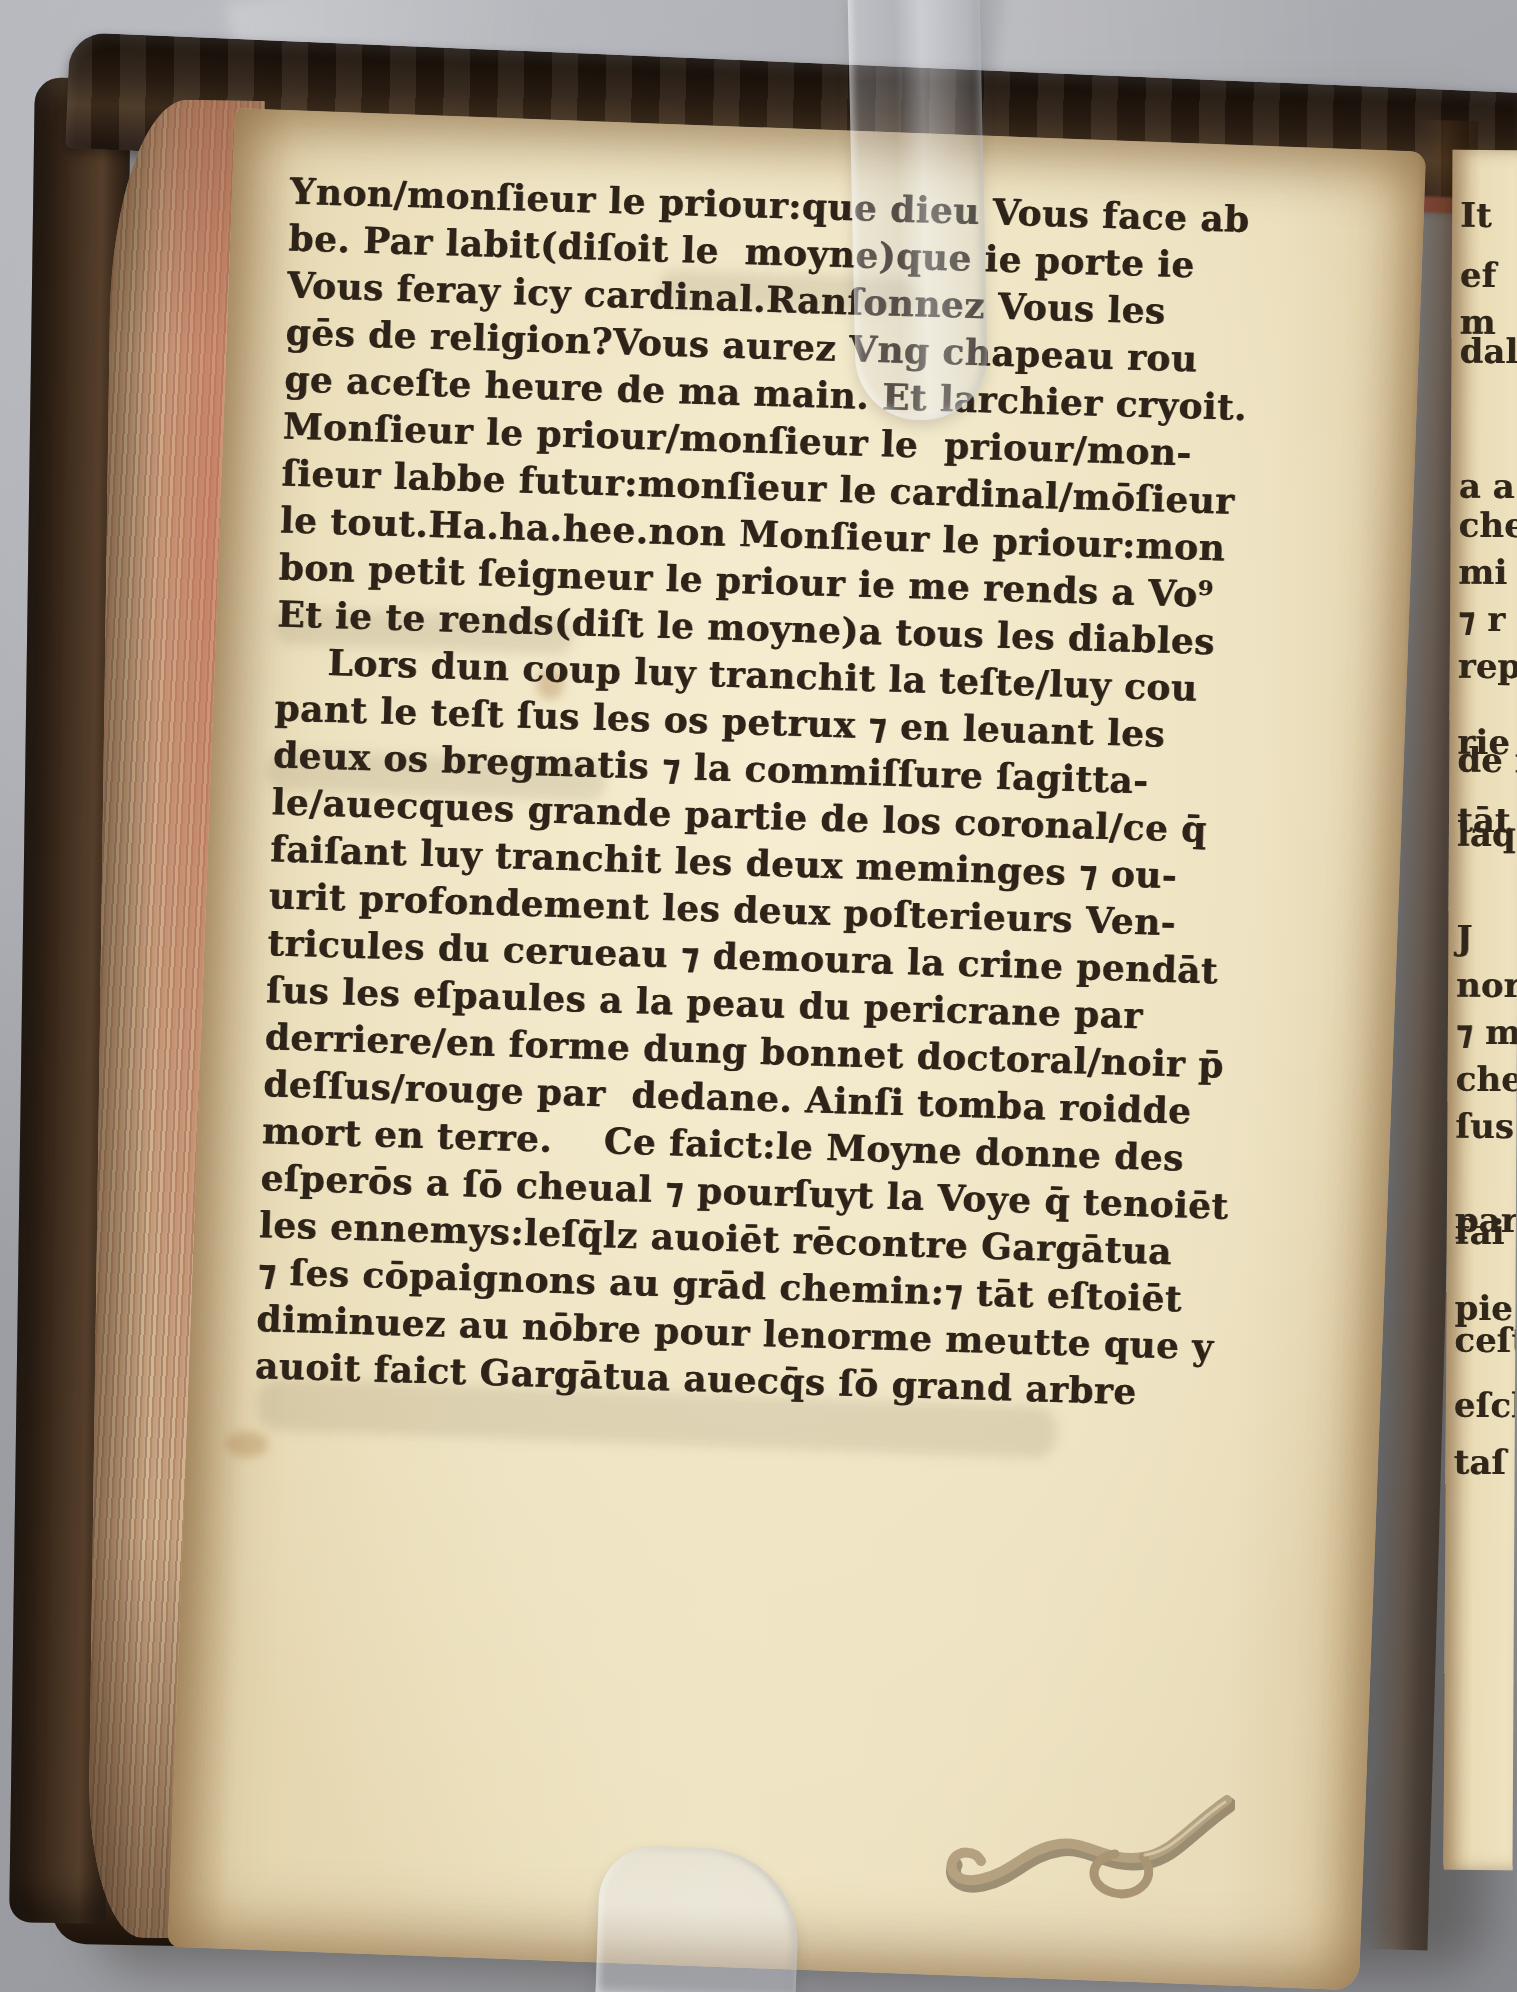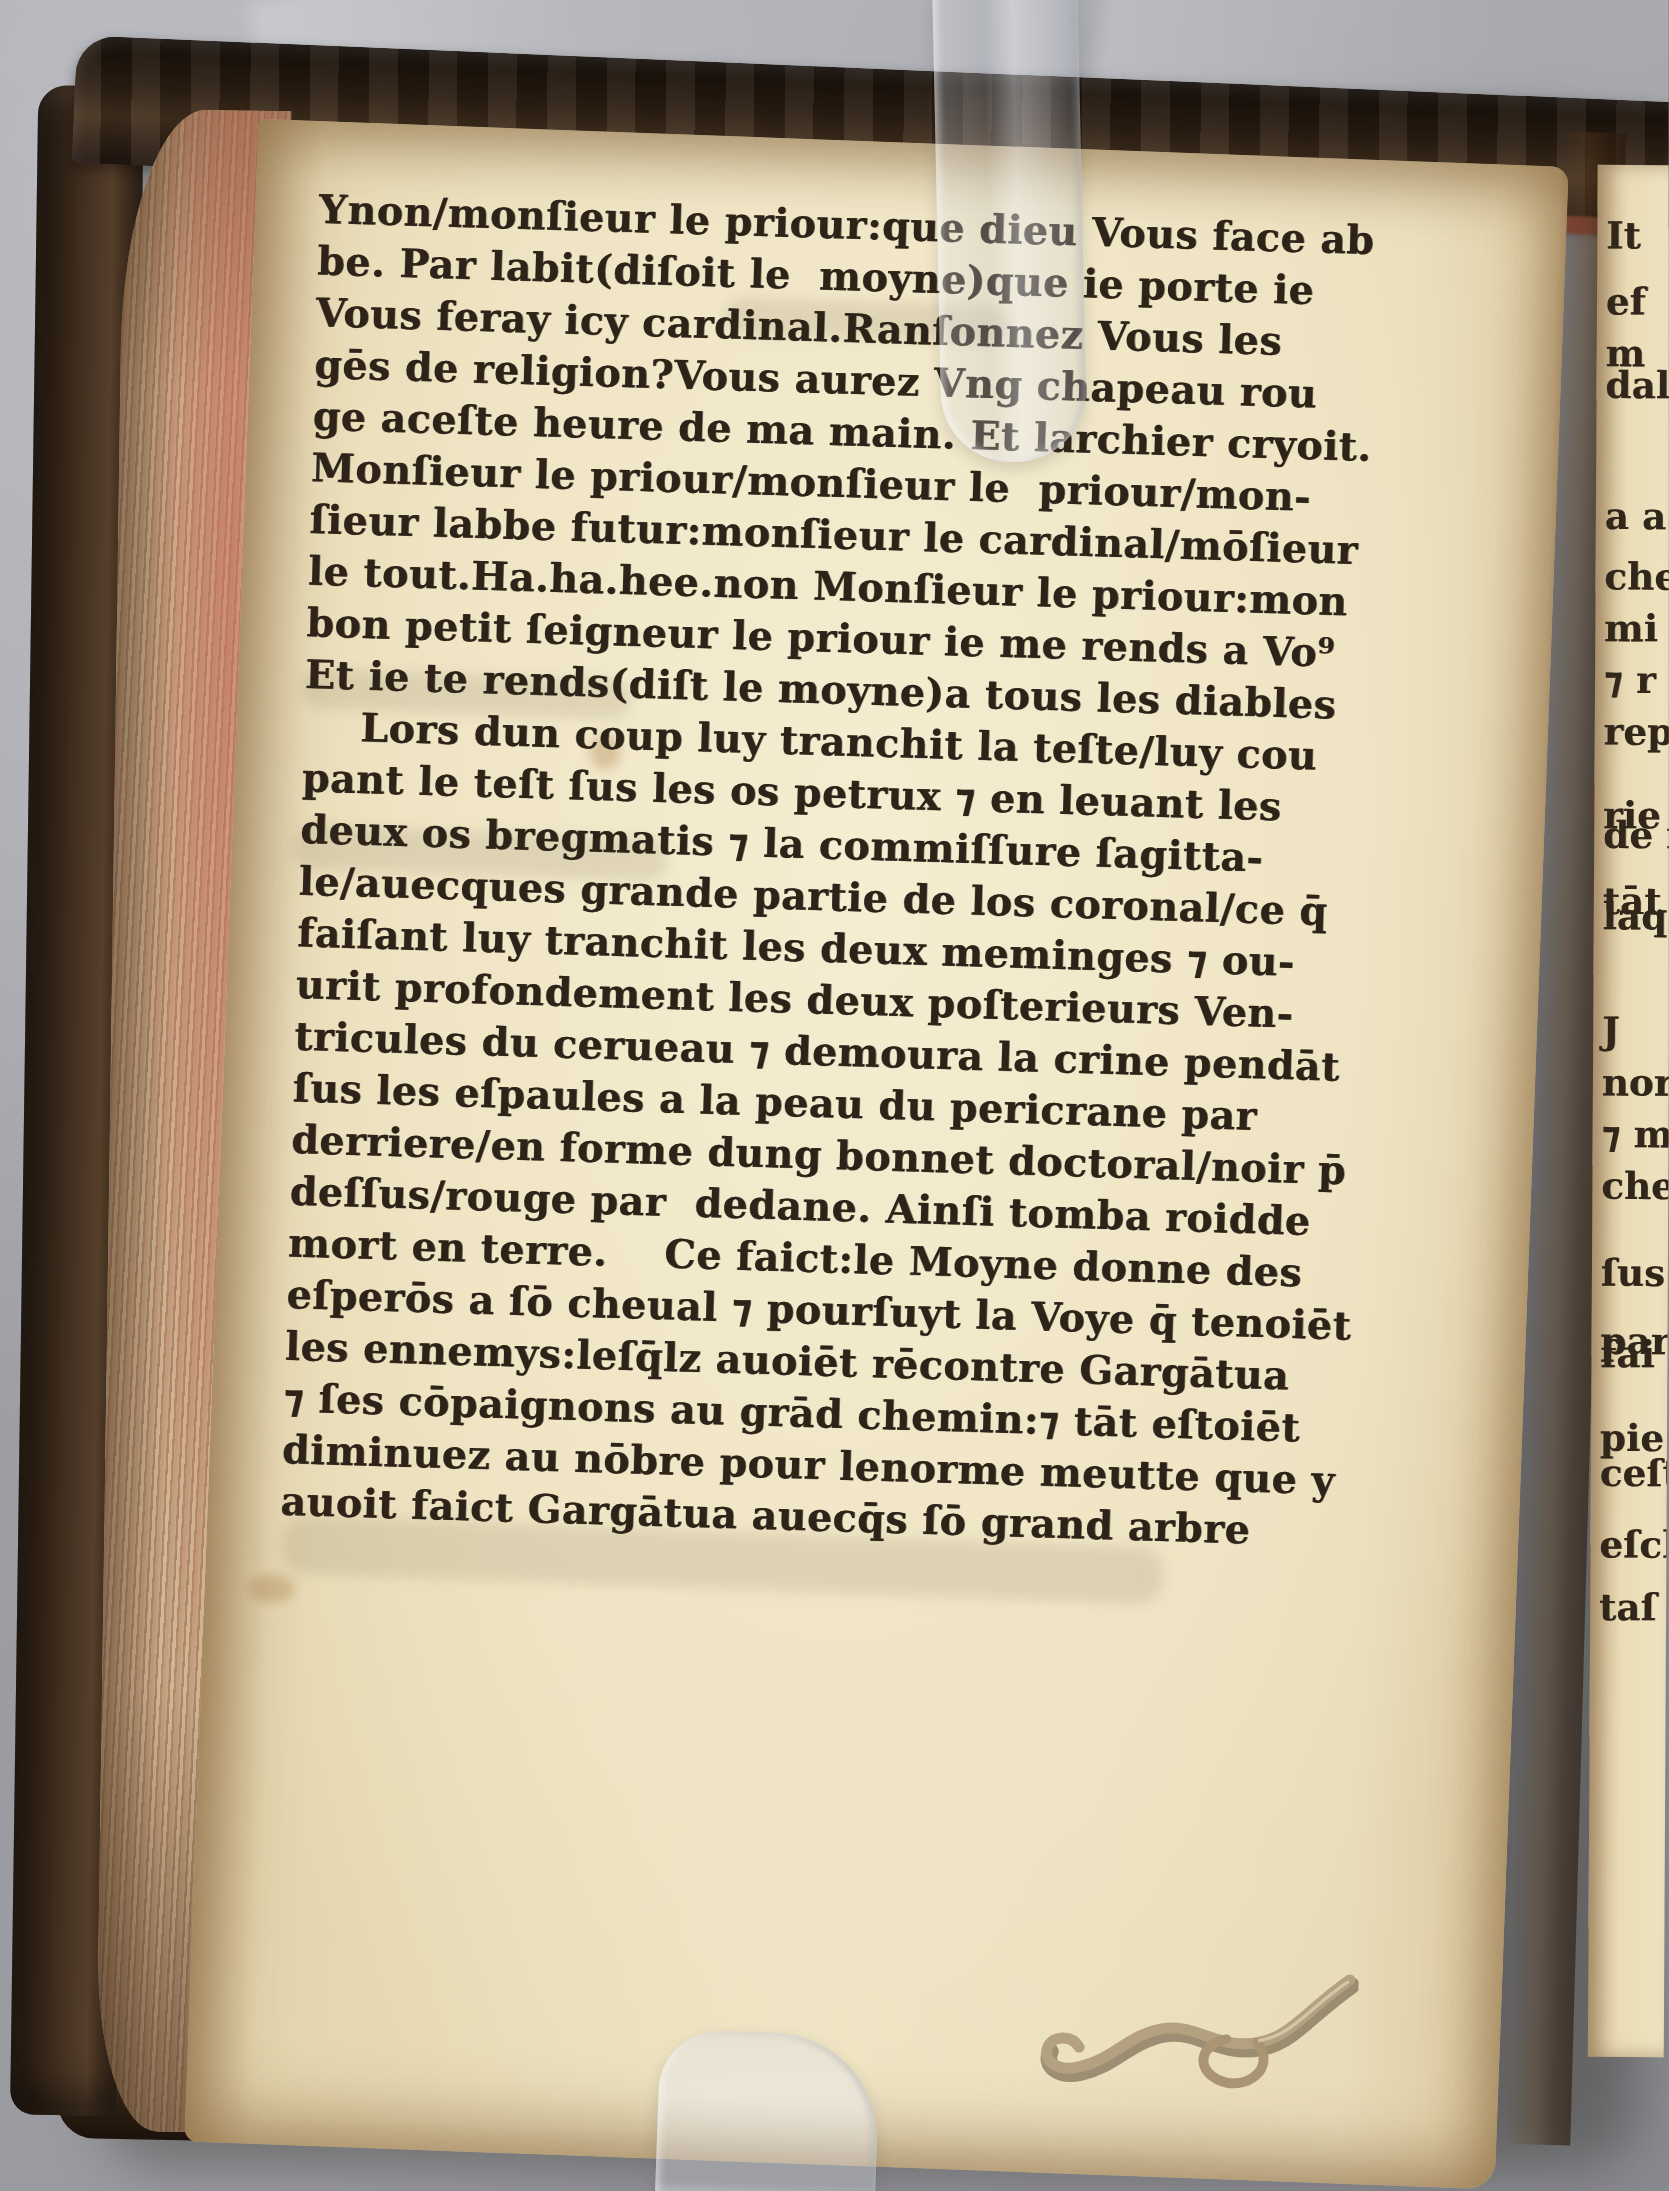--- a/index.html
+++ b/index.html
@@ -135,34 +135,34 @@
     </div>
   </div>
 
   <div class="gutter"></div>
 
   <div class="recto">
     <div class="frag" style="top:45px">It</div>
     <div class="frag" style="top:105px">ef</div>
     <div class="frag" style="top:152px">m</div>
     <div class="frag" style="top:181px">dal</div>
-    <div class="frag" style="top:300px">a a</div>
+    <div class="frag" style="top:316px">a a</div>
     <div class="frag" style="top:355px">che</div>
     <div class="frag" style="top:402px">mi</div>
     <div class="frag" style="top:449px">⁊ r</div>
     <div class="frag" style="top:496px">rep</div>
     <div class="frag" style="top:572px">rie</div>
     <div class="frag" style="top:590px">de ſ</div>
     <div class="frag" style="top:650px">tāt</div>
     <div class="frag" style="top:664px">laq</div>
     <div class="frag" style="top:768px">J</div>
     <div class="frag" style="top:815px">nor</div>
     <div class="frag" style="top:862px">⁊ m</div>
     <div class="frag" style="top:909px">che</div>
-    <div class="frag" style="top:988px">ſus</div>
+    <div class="frag" style="top:956px">ſus</div>
     <div class="frag" style="top:1062px">fai</div>
     <div class="frag" style="top:1050px">par</div>
     <div class="frag" style="top:1138px">pie</div>
     <div class="frag" style="top:1170px">ceſt</div>
     <div class="frag" style="top:1235px">eſch</div>
     <div class="frag" style="top:1292px">taſ</div>
   </div>
 
   <div class="strap top"></div>
   <div class="strap bottom"></div>

